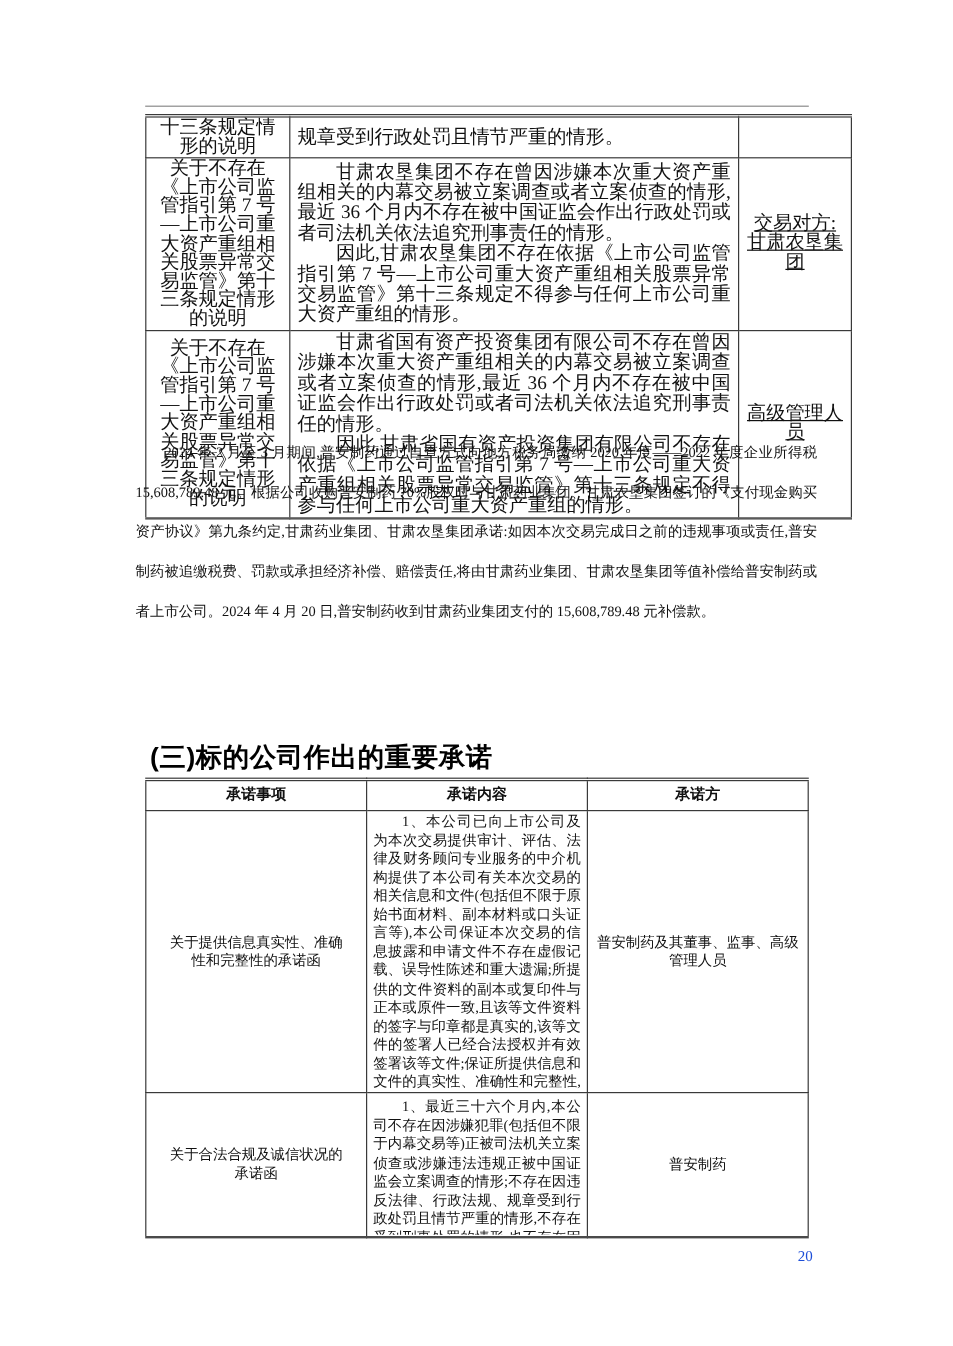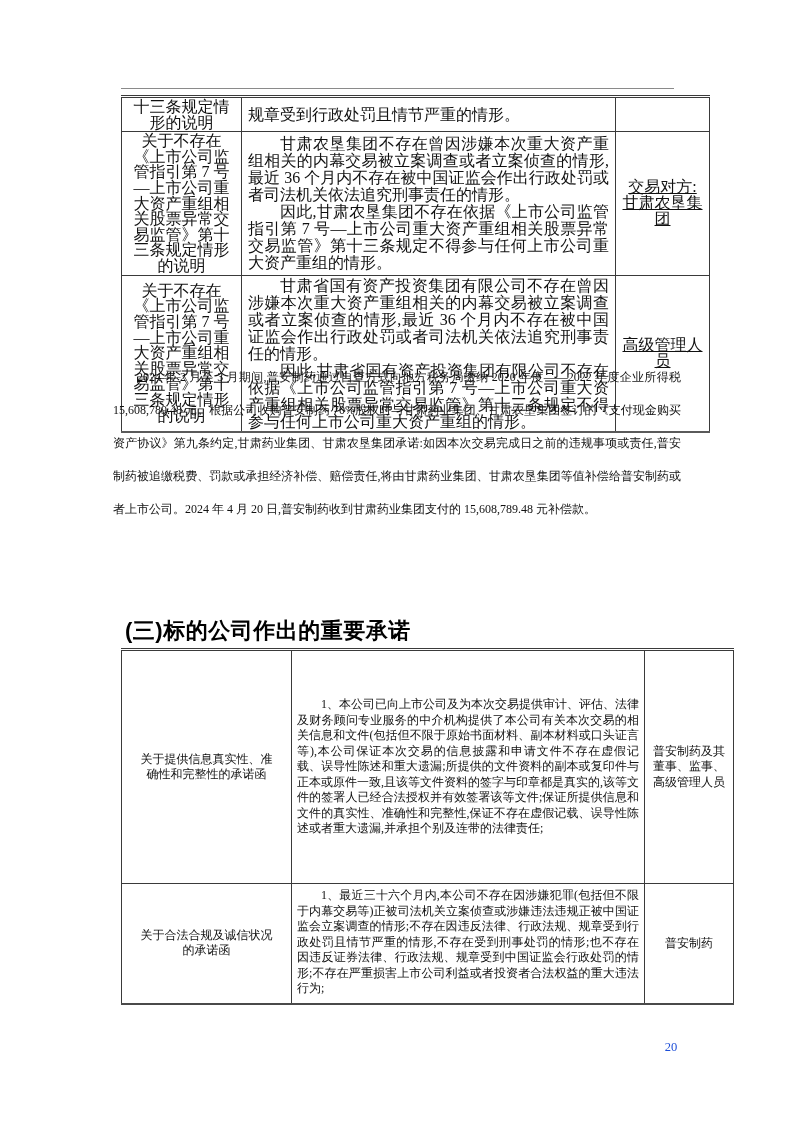--- a/index.html
+++ b/index.html
@@ -105,20 +105,25 @@
       </tr>
     </tbody>
   </table>
 
   <div class="body-para">2024 年 2 月至 3 月期间,普安制药通过自查方式向地方税务局缴纳 2020 年度——2022 年度企业所得税 15,608,789.48 元。根据公司收购普安制药 70%股权时与甘肃药业集团、甘肃农垦集团签订的《支付现金购买资产协议》第九条约定,甘肃药业集团、甘肃农垦集团承诺:如因本次交易完成日之前的违规事项或责任,普安制药被追缴税费、罚款或承担经济补偿、赔偿责任,将由甘肃药业集团、甘肃农垦集团等值补偿给普安制药或者上市公司。2024 年 4 月 20 日,普安制药收到甘肃药业集团支付的 15,608,789.48 元补偿款。</div>
 
   <h2 class="heading">(三)标的公司作出的重要承诺</h2>
 
   <table class="t2">
     <tbody>
+      <tr class="hdr">
+        <th class="item">承诺事项</th>
+        <th class="content">承诺内容</th>
+        <th class="party">承诺方</th>
+      </tr>
       <tr class="r1">
         <td class="item">关于提供信息真实性、准确性和完整性的承诺函</td>
         <td class="content">
           <div class="clip-r1">
             <p>1、本公司已向上市公司及为本次交易提供审计、评估、法律及财务顾问专业服务的中介机构提供了本公司有关本次交易的相关信息和文件(包括但不限于原始书面材料、副本材料或口头证言等),本公司保证本次交易的信息披露和申请文件不存在虚假记载、误导性陈述和重大遗漏;所提供的文件资料的副本或复印件与正本或原件一致,且该等文件资料的签字与印章都是真实的,该等文件的签署人已经合法授权并有效签署该等文件;保证所提供信息和文件的真实性、准确性和完整性,保证不存在虚假记载、误导性陈述或者重大遗漏,并承担个别及连带的法律责任;</p>
 
           </div>
         </td>
         <td class="party">普安制药及其董事、监事、高级管理人员</td>
       </tr>

